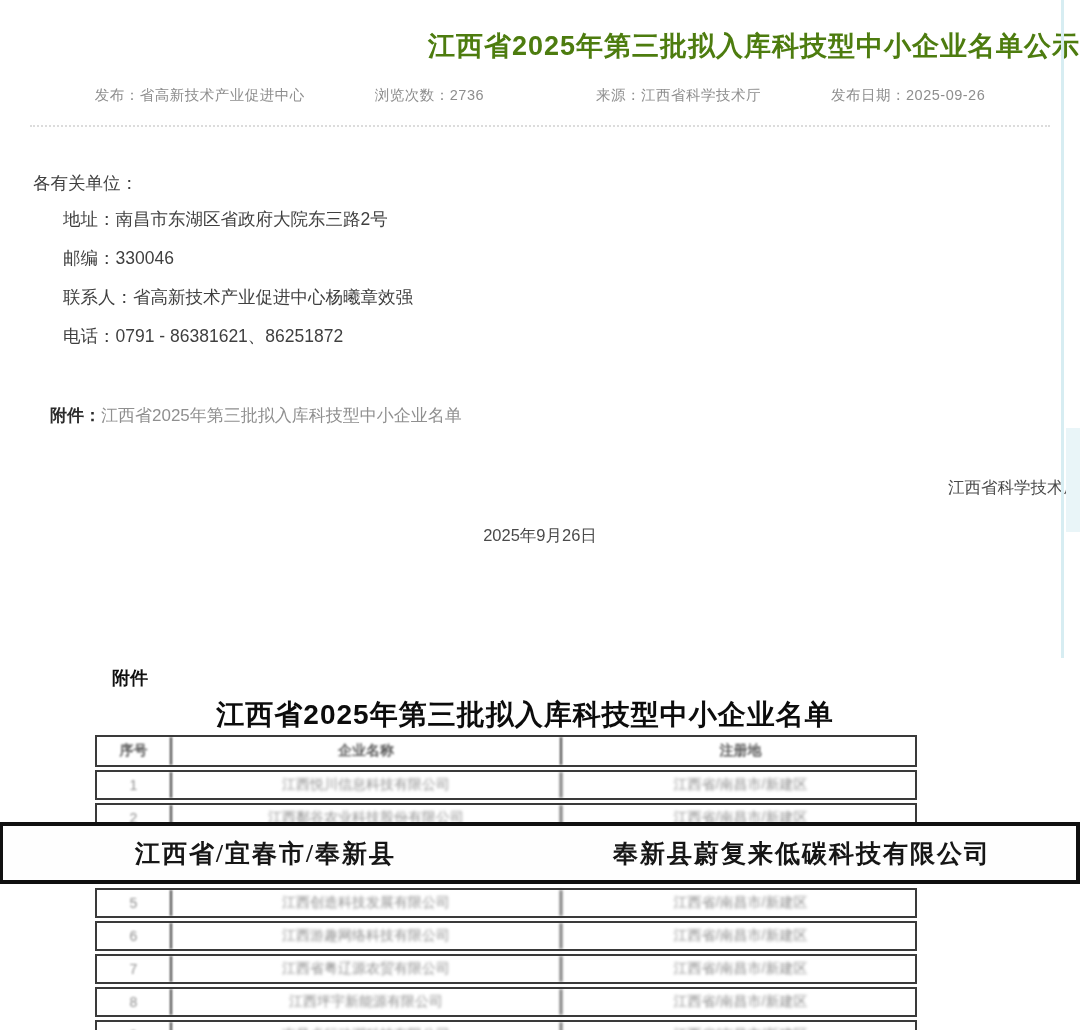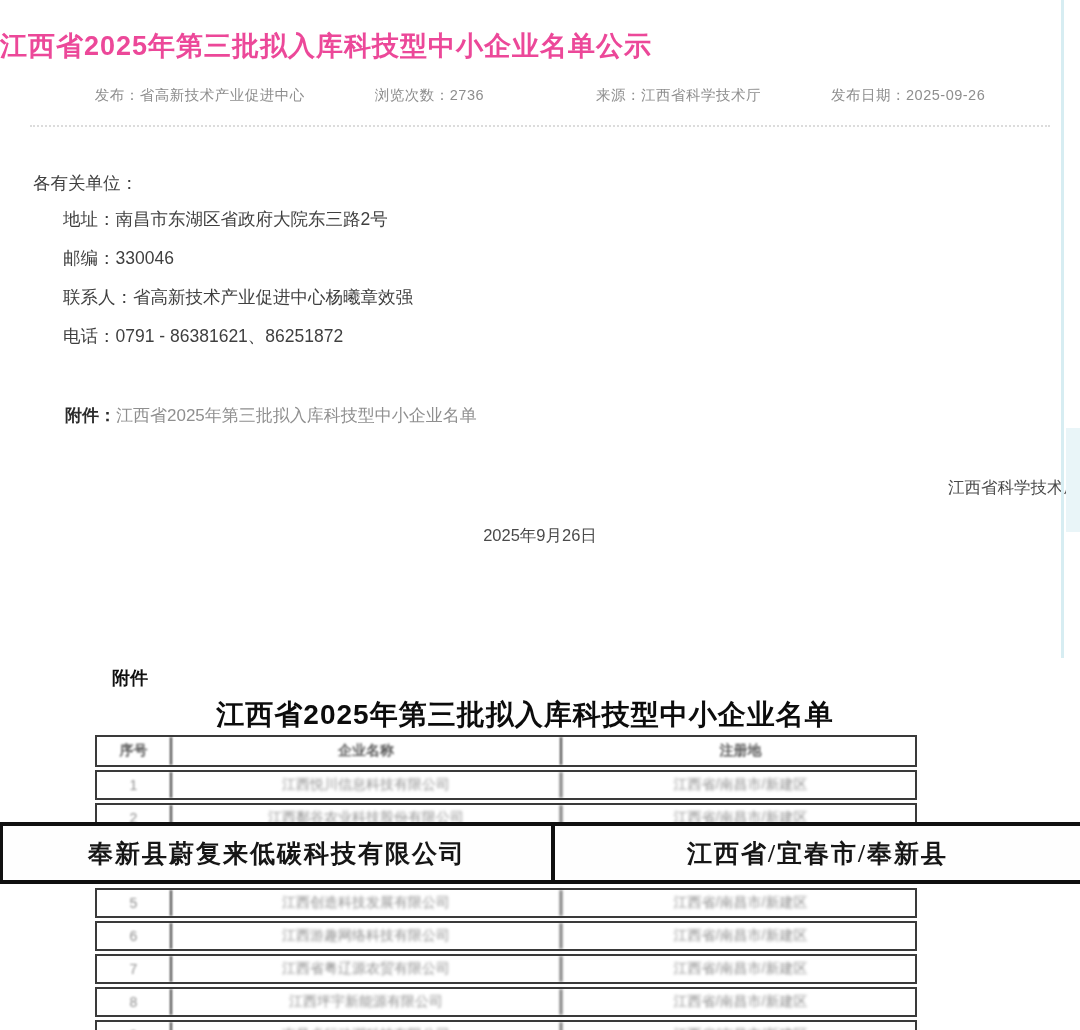--- a/index.html
+++ b/index.html
@@ -4,42 +4,42 @@
 <style>
   * { margin:0; padding:0; box-sizing:border-box; }
   html,body { background:#ffffff; }
   .page {
     position:relative; width:1080px; height:1030px; margin:0 auto;
     background:#ffffff; overflow:hidden;
     font-family:"Liberation Sans", sans-serif; color:#3f3f3f;
   }
   
   .doc-title {
-    padding-top:28px; text-align:left;
-    font-size:27px; font-weight:bold; color:#ec4899; letter-spacing:1px;
+    padding-top:28px; text-align:right;
+    font-size:27px; font-weight:bold; color:#4d7c0f; letter-spacing:1px;
   }
   .meta-line {
     margin-top:22px; display:flex; justify-content:center; align-items:center;
     font-size:14.5px; color:#8e8e8e; letter-spacing:0.5px;gap:40px;
   }
   .meta-item { white-space:nowrap; }
   .gap-s { margin-left:30px; }
   .gap-l { margin-left:72px; }
   .dotted-sep {
     margin:20px 30px 0 30px; border-top:2px dotted #dcdcdc; height:0;
   }
   
   .salutation { margin:44px 0 0 33px; font-size:17.5px; color:#3f3f3f; }
   .main-para {
     margin:16px 40px 0 22px; font-size:17.5px; line-height:41px;
     text-align:justify; text-indent:41px; color:#3f3f3f;
   }
   .detail-line { margin:15px 0 0 63px; font-size:17.5px; line-height:24px; color:#3f3f3f; }
   .detail-first { margin-top:12px; }
-  .attach-line { margin:56px 0 0 65px; font-size:17px; }
+  .attach-line { margin:56px 0 0 50px; font-size:17px; }
   .attach-label { font-weight:bold; color:#2b2b2b; }
   .attach-link { color:#8f8f8f; }
   .sign-block { margin-top:50px; text-align:right; font-size:16.5px; color:#4a4a4a; }
   .sign-date { margin-top:26px; text-align:center; font-size:16.5px; color:#4a4a4a; }
   
   .att-label { position:absolute; left:112px; top:666px; font-size:18px; font-weight:bold; color:#101010; }
   .att-table-title {
     position:absolute; left:0; top:696px; width:1050px; text-align:center;
     font-size:28px; font-weight:bold; color:#0c0c0c; letter-spacing:1px;
   }
@@ -121,22 +121,22 @@
       <div class="t-cell blurred">江西省/南昌市/新建区</div>
     </div>
     <div class="t-row">
       <div class="t-cell c1 num-blur">2</div>
       <div class="t-cell c2 blurred">江西鄱谷农业科技股份有限公司</div>
       <div class="t-cell blurred">江西省/南昌市/新建区</div>
     </div>
   </div>
 
   <div class="hl-row">
+    <div class="hl-cell hl-right">江西省/宜春市/奉新县</div>
     <div class="hl-cell hl-left">奉新县蔚复来低碳科技有限公司</div>
-    <div class="hl-cell hl-right">江西省/宜春市/奉新县</div>
   </div>
 
   <div class="tbl tbl-bottom">
     <div class="t-row">
       <div class="t-cell c1 num-blur">5</div>
       <div class="t-cell c2 blurred">江西创造科技发展有限公司</div>
       <div class="t-cell blurred">江西省/南昌市/新建区</div>
     </div>
     <div class="t-row">
       <div class="t-cell c1 num-blur">6</div>

